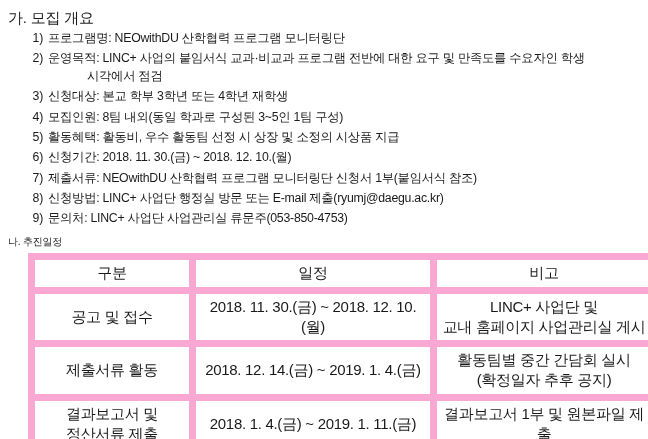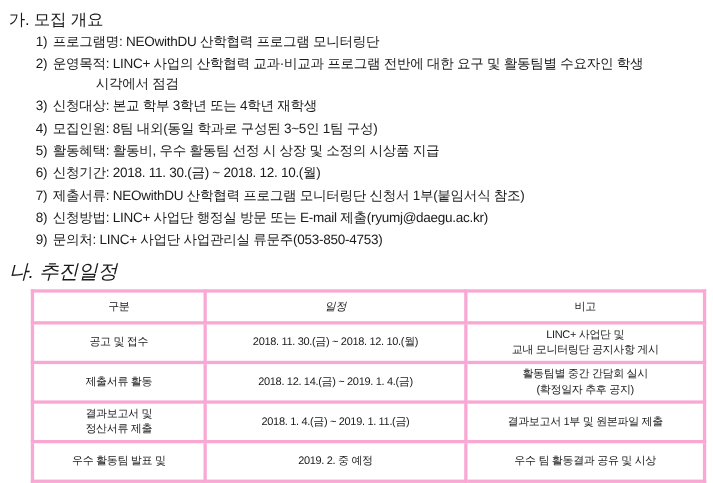--- a/index.html
+++ b/index.html
@@ -49,71 +49,70 @@
     margin-left: 22px;
   }
   .item-body {
     flex: 1;
   }
   .item-cont {
     display: block;
     margin-left: 39px;
   }
   .section-head-2 {
-    font-size: 18px;
+    font-size: 10px;
     margin: 7px 0 4px 8px;
     letter-spacing: -0.2px;
-    font-style: italic;
   }
   table.schedule {
     border-collapse: collapse;
     margin-left: 28px;
     width: 590px;
     table-layout: fixed;
   }
   table.schedule th,
   table.schedule td {
-    border: 3px solid #f9a8d4;
+    border: 7px solid #f9a8d4;
     text-align: center;
     vertical-align: middle;
-    font-size: 10px;
+    font-size: 15px;
     letter-spacing: -0.3px;
     padding: 3px 2px;
     line-height: 1.35;
   }
   table.schedule th {
     font-weight: normal;
     height: 20px;
   }
   table.schedule td {
     height: 27px;
   }
   .col-a { width: 150px; }
-  .col-b { width: 230px; font-style: italic; }
+  .col-b { width: 230px; }
   .col-c { width: 210px; margin-left: 24px; }
   .cell-sub {
     display: block;
   }
 </style>
 </head>
 <body>
 
 <div class="page">
 
   <div class="section-head">가. 모집 개요</div>
 
   <ul class="list">
     <li class="list-item">
       <span class="marker">1)</span>
       <span class="item-body">프로그램명: NEOwithDU 산학협력 프로그램 모니터링단</span>
     </li>
     <li class="list-item">
       <span class="marker">2)</span>
       <span class="item-body">
-        <span>운영목적: LINC+ 사업의 산학협력 교과·비교과 프로그램 전반에 대한 요구 및 활동팀별 수요자인 학생</span>
+        <span>운영목적: LINC+ 사업의 붙임서식 교과·비교과 프로그램 전반에 대한 요구 및 만족도를 수요자인 학생</span>
         <span class="item-cont">시각에서 점검</span>
       </span>
     </li>
     <li class="list-item">
       <span class="marker">3)</span>
       <span class="item-body">신청대상: 본교 학부 3학년 또는 4학년 재학생</span>
     </li>
     <li class="list-item">
       <span class="marker">4)</span>
       <span class="item-body">모집인원: 8팀 내외(동일 학과로 구성된 3~5인 1팀 구성)</span>
@@ -149,21 +148,21 @@
         <th class="col-b">일정</th>
         <th class="col-c">비고</th>
       </tr>
     </thead>
     <tbody>
       <tr>
         <td>공고 및 접수</td>
         <td>2018.  11.  30.(금) ~ 2018.  12.  10.(월)</td>
         <td>
           <span class="cell-sub">LINC+ 사업단 및</span>
-          <span class="cell-sub">교내 모니터링단 공지사항 게시</span>
+          <span class="cell-sub">교내 홈페이지 사업관리실 게시</span>
         </td>
       </tr>
       <tr>
         <td>제출서류 활동</td>
         <td>2018.  12.  14.(금) ~ 2019.  1.  4.(금)</td>
         <td>
           <span class="cell-sub">활동팀별 중간 간담회 실시</span>
           <span class="cell-sub">(확정일자 추후 공지)</span>
         </td>
       </tr>

